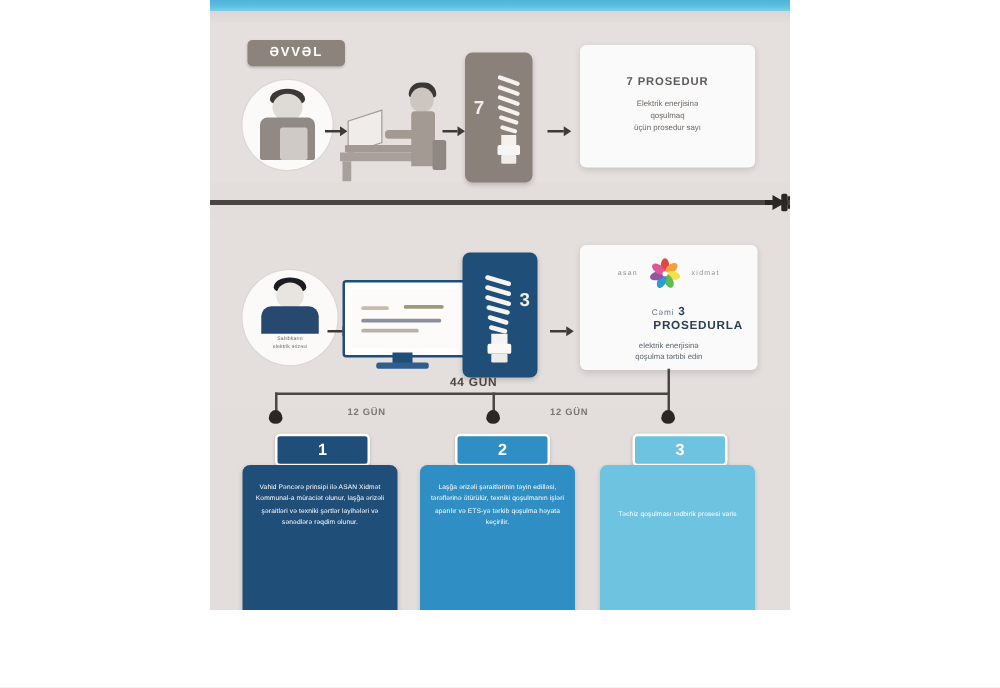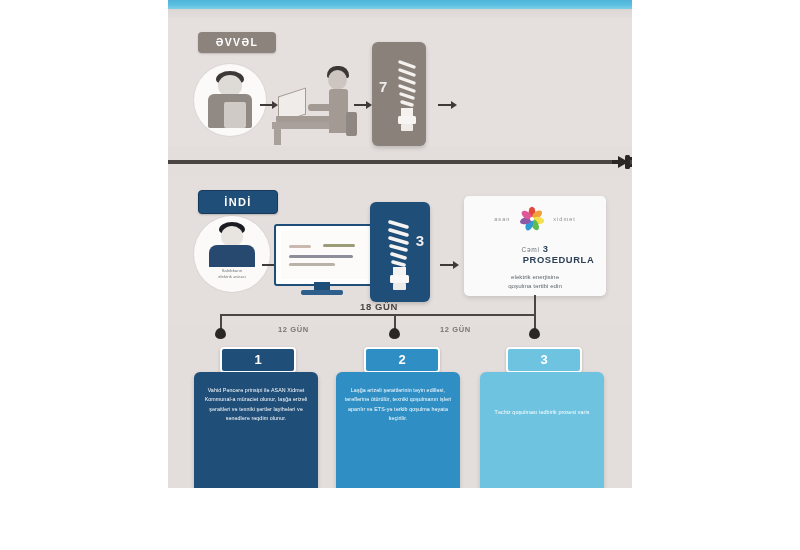--- a/index.html
+++ b/index.html
@@ -257,34 +257,41 @@
           <rect x="6" y="64" width="18" height="8" rx="1.5" fill="#f7f5f3"></rect>
           <rect x="9" y="72" width="12" height="7" rx="1" fill="#efebe8"></rect>
         </svg>
       </div>
 
       <div class="arrow" style="left:270px;top:86px;width:20px;">
         <div class="shaft" style="width:13px;"></div>
           <div class="head" style="left:13px;"></div>
       </div>
 
+      <div class="card card1">
+        <div class="card-title" style="margin-top:24px;font-size:9px;">7 PROSEDUR</div>
+        <div class="card-body" style="margin-top:9px;font-size:6.3px;">
+          <div>Elektrik enerjisinə</div>
+          <div>qoşulmaq</div>
+          <div>üçün prosedur sayı</div>
+        </div>
+      </div>
     </div>
 
     <div class="divider"></div>
     <svg class="plug" viewBox="0 0 22 20">
       <rect x="0" y="8" width="6" height="4" fill="#2b2724"></rect>
       <polygon points="6,4 13,8 13,12 6,16" fill="#2b2724"></polygon>
       <rect x="13" y="3" width="5" height="14" rx="1.5" fill="#2b2724"></rect>
       <rect x="18" y="5" width="4" height="3" fill="#2b2724"></rect>
       <rect x="18" y="12" width="4" height="3" fill="#2b2724"></rect>
     </svg>
 
     <div class="sec2">
 
-      <div class="pill pill-now">İNDİ</div>
 
       <div class="avatar av2">
         <div class="av-hair" style="left:25px;top:6px;width:26px;height:13px;background:#1b1b22;"></div>
         <div class="av-head" style="left:27px;top:10px;width:22px;height:21px;background:#e8e4e0;"></div>
         <div class="av-body" style="left:15px;top:29px;width:46px;height:22px;background:#27486f;border-radius:8px 8px 0 0;"></div>
         <div class="avatar-cap" style="top:52px;">
           <div>Sahibkarın</div>
           <div>elektrik ərizəsi</div>
         </div>
       </div>
@@ -357,21 +364,21 @@
         </div>
       </div>
     </div>
 
     <div class="timeline">
 
       <div class="tl-v" style="left:366px;top:-5px;height:20px;"></div>
 
       <div class="tl-h" style="left:52px;top:14px;width:316px;"></div>
 
-      <div class="tl-lbl big" style="left:192px;top:1px;">18 GÜN</div>
+      <div class="tl-lbl big" style="left:192px;top:1px;">44 GÜN</div>
 
       <div class="tl-drop" style="left:52px;top:14px;"></div>
       <div class="tl-drop" style="left:226px;top:14px;"></div>
       <div class="tl-drop" style="left:366px;top:14px;"></div>
 
       <div class="tl-pin" style="left:47px;top:28px;"></div>
       <div class="tl-pin" style="left:221px;top:28px;"></div>
       <div class="tl-pin" style="left:361px;top:28px;"></div>
 
       <div class="tl-lbl small" style="left:110px;top:25px;">12 GÜN</div>

